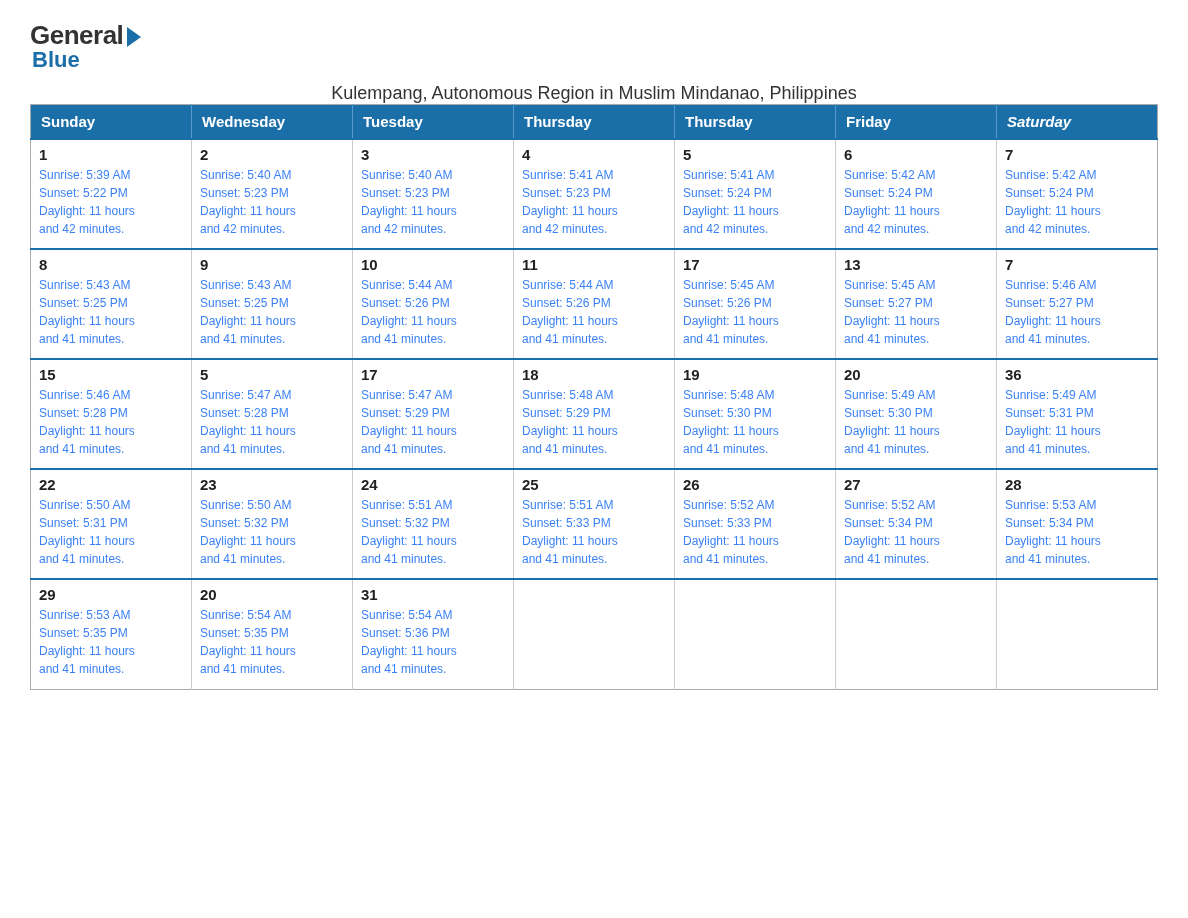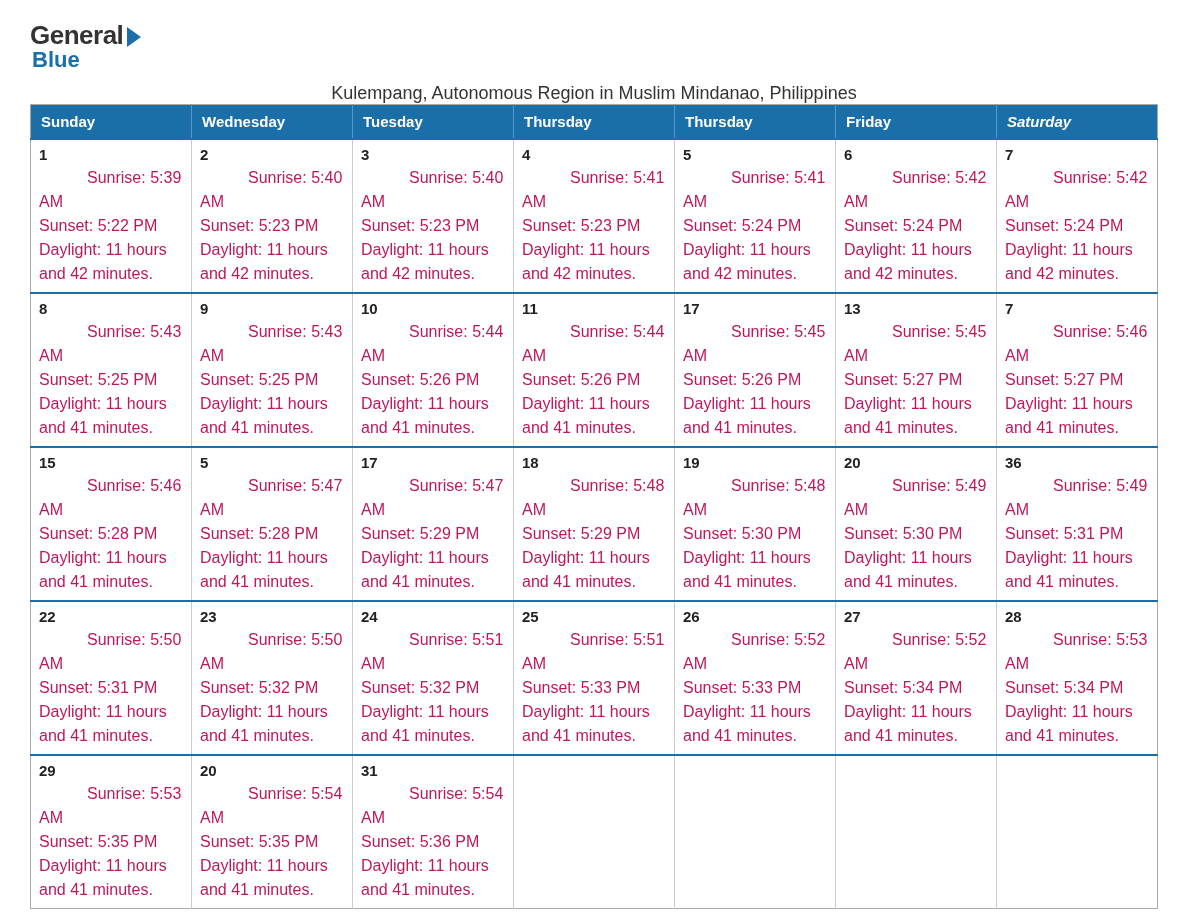--- a/index.html
+++ b/index.html
@@ -96,24 +96,23 @@
       border-right: none;
     }
     .day-number {
       font-size: 15px;
       font-weight: bold;
       color: #222222;
       display: block;
       margin-bottom: 3px;
     }
     .day-info {
-      font-size: 16px;
-      color: #be185d;
+      font-size: 12px;
+      color: #3b82f6;
       line-height: 1.5;
-      margin-left: 48px;
     }
     .empty-cell {
       background: #ffffff;
     }
   </style>
 </head>
 <body>
 
 <div class="header-area">
   <div class="logo">

